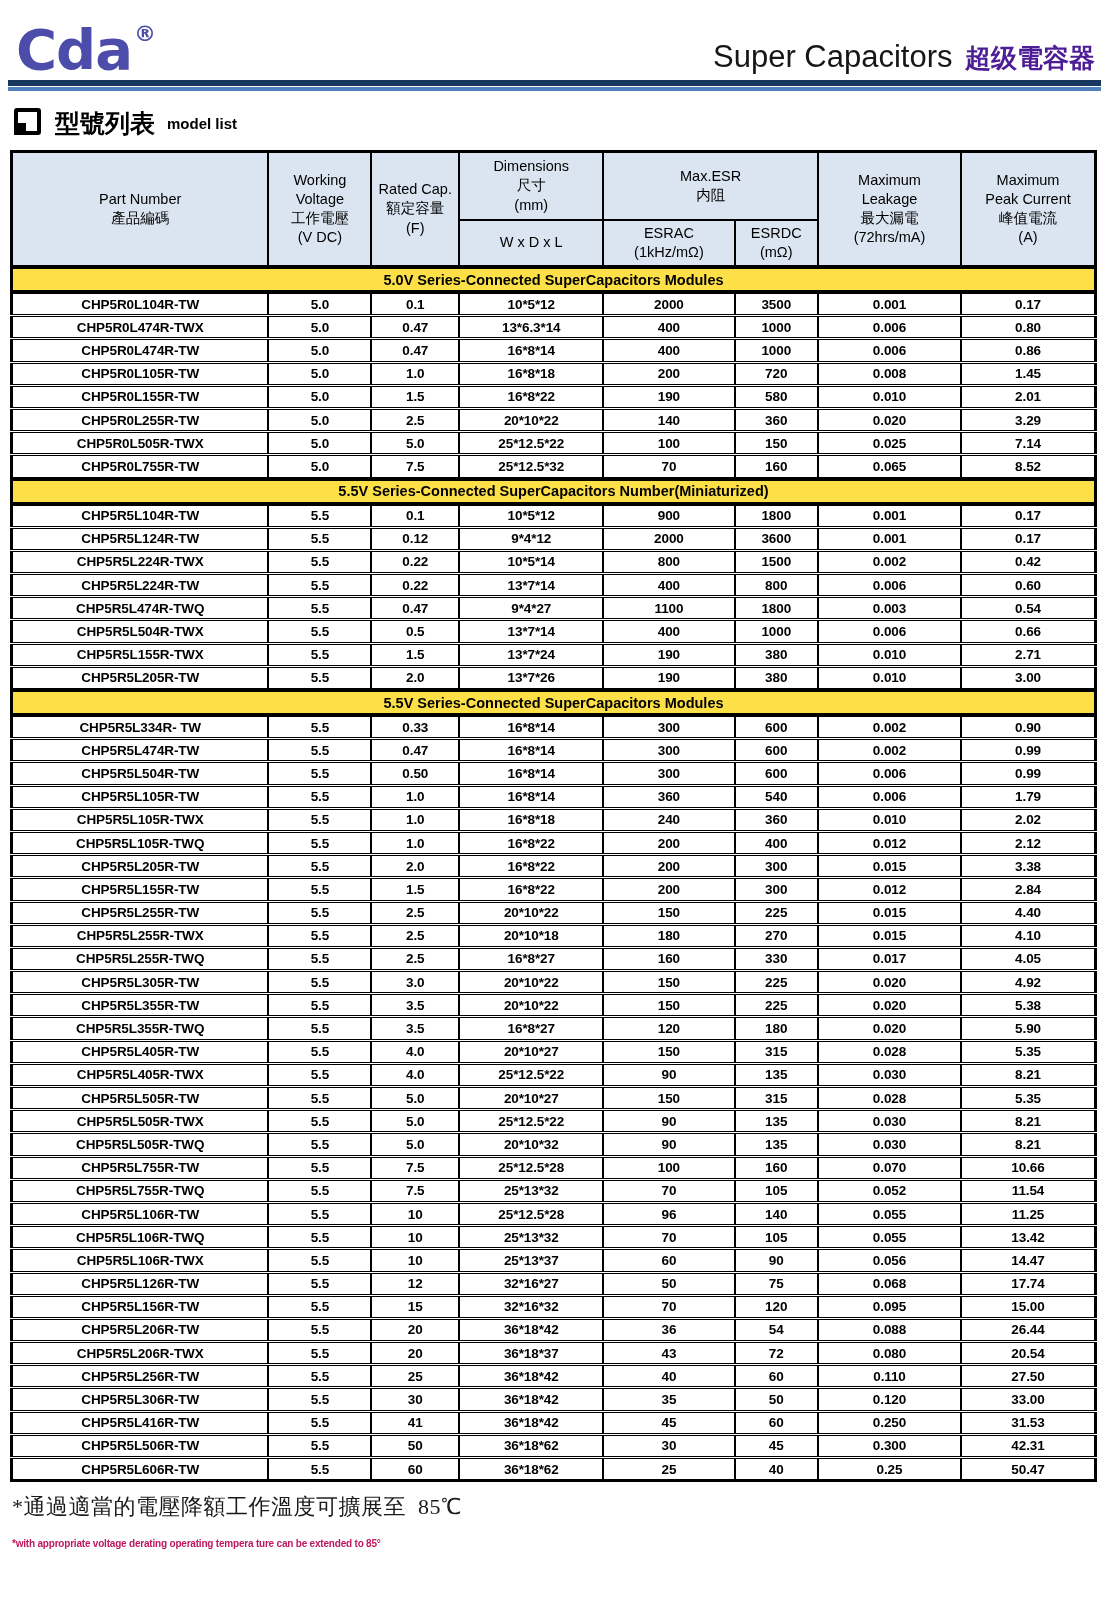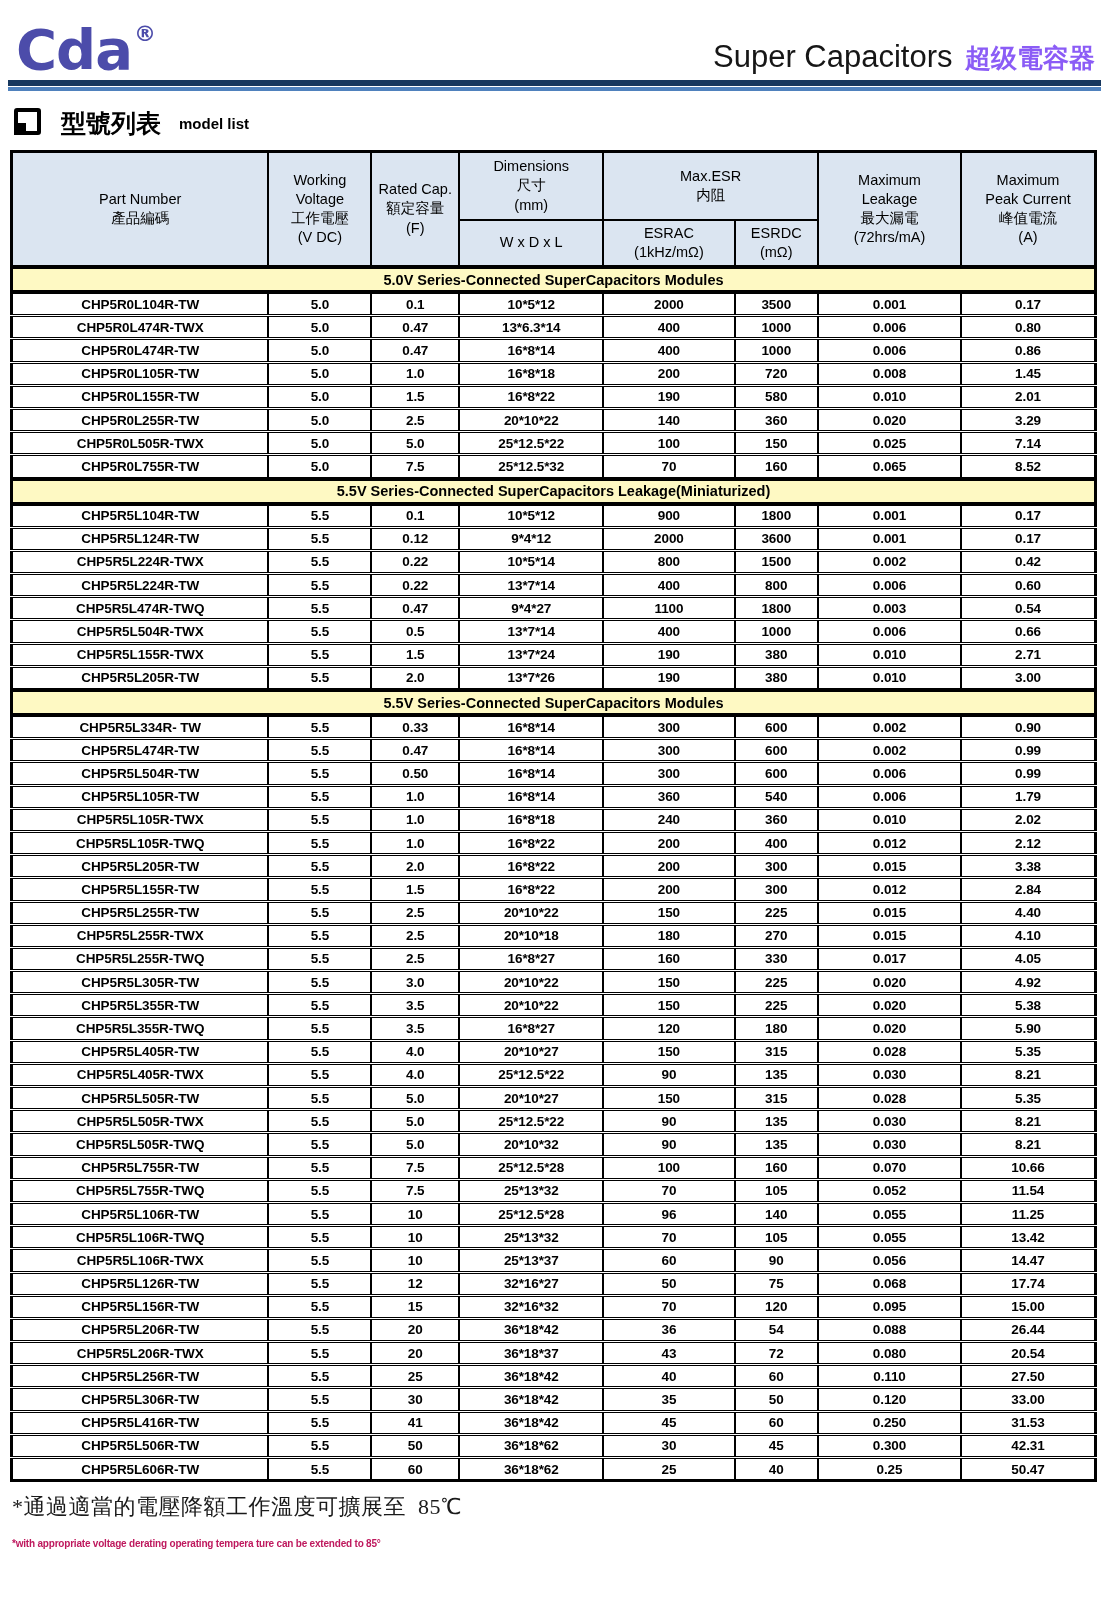--- a/index.html
+++ b/index.html
@@ -16,30 +16,30 @@
     padding: 6px 14px 2px 16px; height: 80px; box-sizing: border-box;
   }
   .logo {
     font-family: "DejaVu Sans", sans-serif;
     font-weight: 800; font-size: 56px; line-height: 1;
     color: #4c4caa; letter-spacing: -1px;
   }
   .logo sup { font-size: 22px; font-weight: 700; vertical-align: 28px; margin-left: 2px; }
   .doc-title { white-space: nowrap; padding-bottom: 2px; }
   .title-en { font-size: 31px; font-weight: 400; color: #161616; letter-spacing: 0px; text-align: center; }
-  .title-zh { font-size: 26px; font-weight: 700; color: #8b5cf6; margin-left: 8px; text-align: center; }
+  .title-zh { font-size: 26px; font-weight: 700; color: #4c1d95; margin-left: 8px; text-align: center; }
 
   .divider {
     margin: 0 8px 0 8px; height: 1px; background: #fff;
     border-top: 6px solid #17375e; border-bottom: 4px solid #4f81bd;
   }
 
   
   .model-heading {
-    display: flex; align-items: center; gap: 20px;
+    display: flex; align-items: center; gap: 14px;
     margin: 16px 0 10px 14px; font-weight: 700;
   }
   .heading-icon {
     position: relative; width: 19px; height: 19px;
     border: 4px solid #000; border-radius: 3px; display: inline-block;
     margin-top: -4px;
   }
   .heading-icon::after {
     content: ""; position: absolute; left: -4px; bottom: -4px;
     width: 12px; height: 12px; background: #000;
@@ -64,21 +64,21 @@
     border-top: 2px solid #000;
   }
   thead tr:nth-child(1) th { height: 66px; }
   thead tr:nth-child(2) th { height: 44px; }
   thead th.split { border-bottom: 2px solid #000; }
   thead th.spans, thead tr:nth-child(2) th { border-bottom: 4px solid #000; }
 
   tr.section-row td {
     font-weight: 700; font-size: 14.5px; height: 21px;
     border-top: 4px solid #000; border-bottom: 4px solid #000;
-    background: #fef9c3;
+    background: #fde047;
   }
   tr.data-row td {
     font-weight: 700; font-size: 13.5px; height: 20.2px;
     border-top: 3px double #000; letter-spacing: -0.1px;
     background: #fff;
   }
 
   
   .footnotes { margin: 10px 0 0 12px; }
   .footnote-zh {
@@ -235,21 +235,21 @@
           <td>CHP5R0L755R-TW</td>
           <td>5.0</td>
           <td>7.5</td>
           <td>25*12.5*32</td>
           <td>70</td>
           <td>160</td>
           <td>0.065</td>
           <td>8.52</td>
         </tr>
         <tr class="section-row">
-          <td colspan="8">5.5V Series-Connected SuperCapacitors Leakage(Miniaturized)</td>
+          <td colspan="8">5.5V Series-Connected SuperCapacitors Number(Miniaturized)</td>
         </tr>
         <tr class="data-row">
           <td>CHP5R5L104R-TW</td>
           <td>5.5</td>
           <td>0.1</td>
           <td>10*5*12</td>
           <td>900</td>
           <td>1800</td>
           <td>0.001</td>
           <td>0.17</td>

